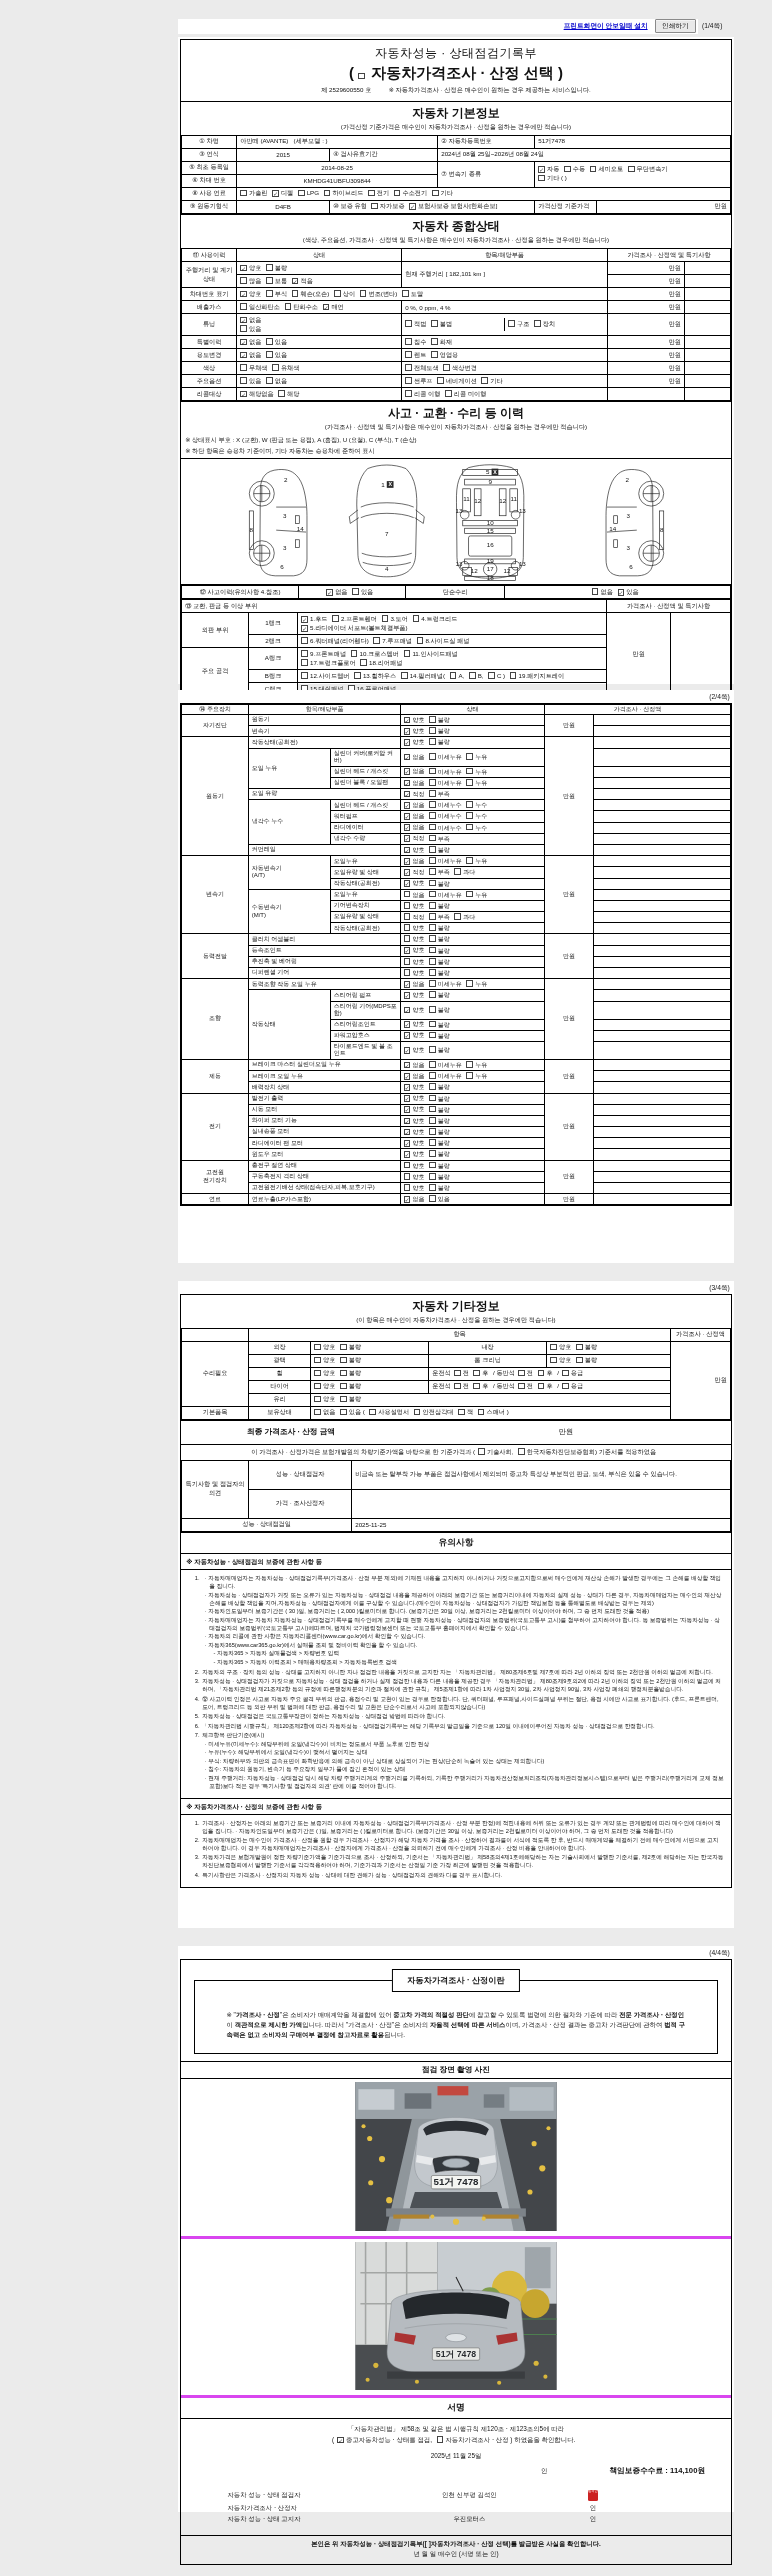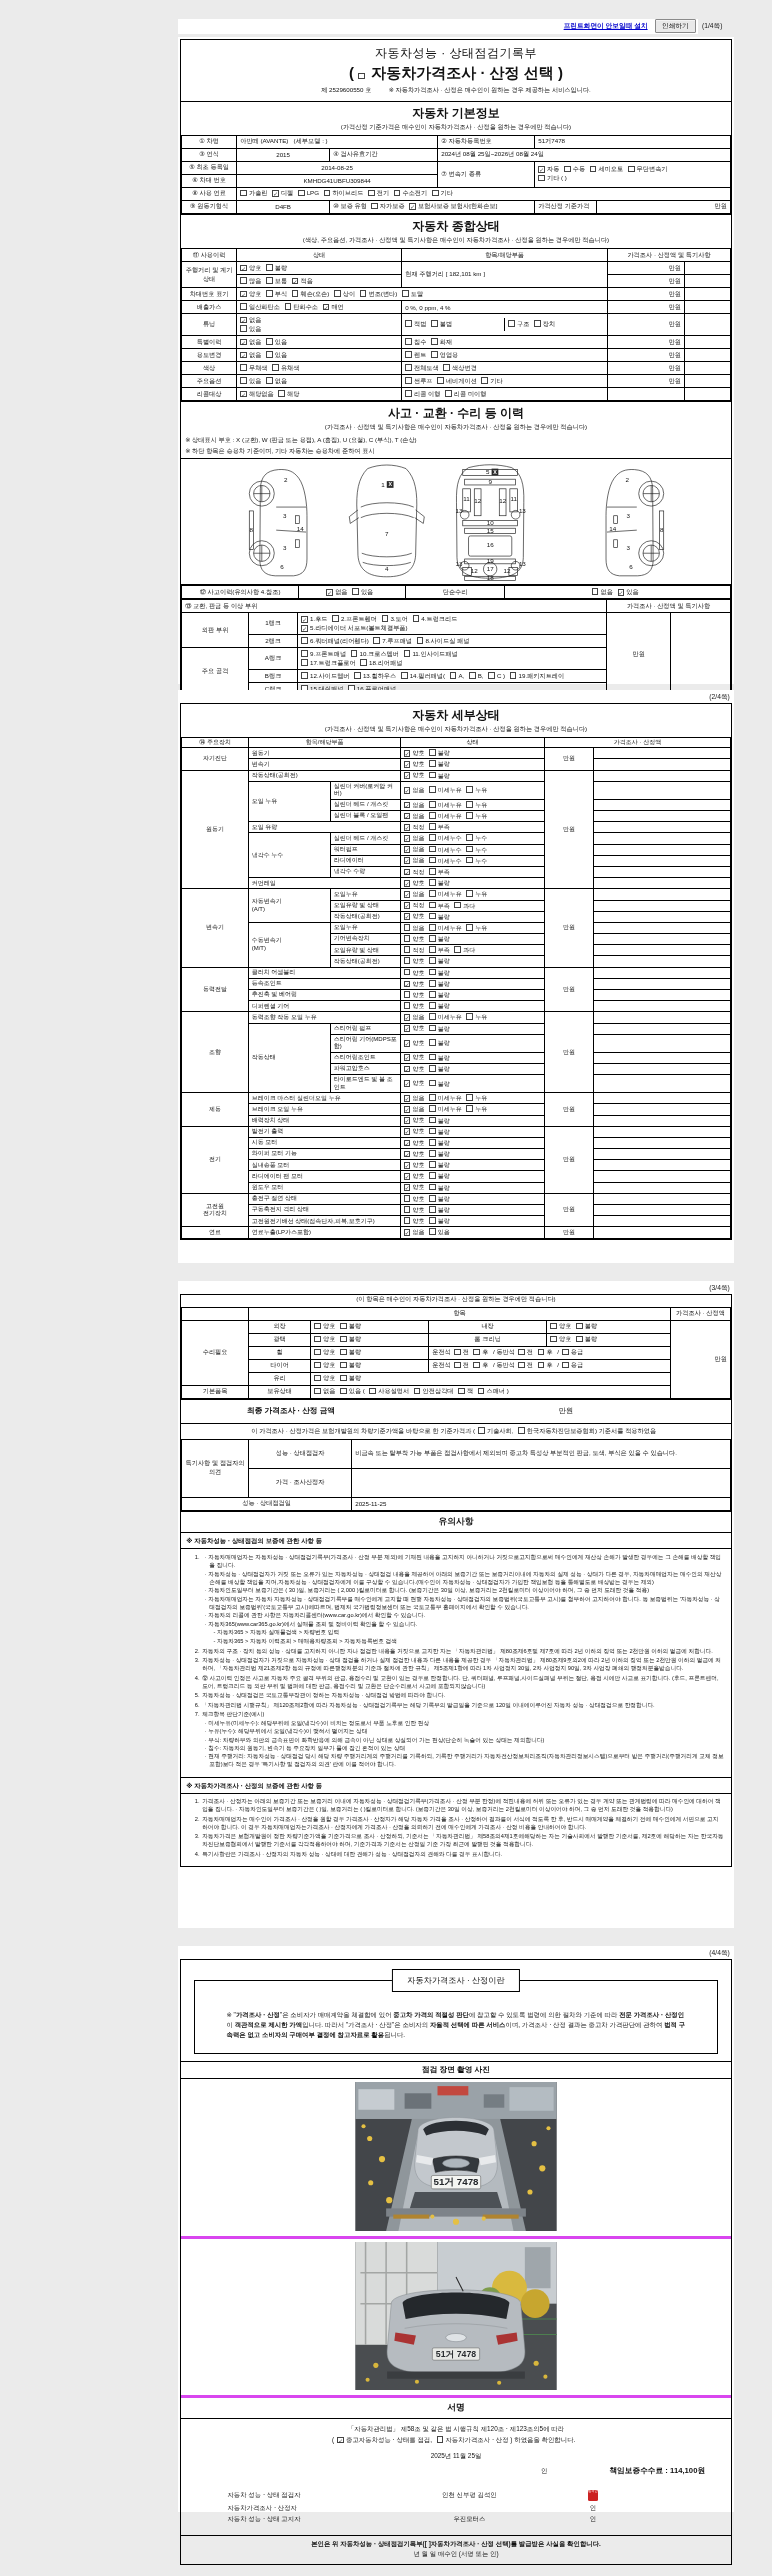--- a/index.html
+++ b/index.html
@@ -48,21 +48,21 @@
   .nt-title{text-align:center;font-size:8.8px;font-weight:bold;border-top:1.5px solid #000;border-bottom:0.5px solid #000;padding:4.1px 0}
   .nt-sec{font-size:6.4px;font-weight:bold;padding:4.1px 5.2px 2.1px;border-bottom:0.5px solid #000}
   .nt-list{padding:3.1px 7.2px 5.2px;font-size:5.7px;line-height:1.4}
   .nrow{display:flex;margin:1.5px 0}
   .nnum{width:11.3px;flex:none;text-align:right;padding-right:2.6px}
   .nbody{flex:1}
   .nbul{padding-left:7.2px;text-indent:-4.6px;margin:0.5px 0}
   .nsub{padding-left:11.3px;margin:0.5px 0}
   
   .defbox{border:1px solid #000;margin:7.2px 13.4px 6.2px;position:relative;padding:29px 31px 13.4px}
-  .defbox .inner-title{position:absolute;top:-12.4px;left:50%;transform:translateX(-50%);background:#fff;border:1px solid #000;font-size:8.2px;font-weight:normal;padding:5.2px 14.4px;white-space:nowrap}
+  .defbox .inner-title{position:absolute;top:-12.4px;left:50%;transform:translateX(-50%);background:#fff;border:1px solid #000;font-size:8.2px;font-weight:bold;padding:5.2px 14.4px;white-space:nowrap}
   .defbox p{margin:0;font-size:6.4px;line-height:1.55}
   .photo-sec-title{text-align:center;font-size:7.7px;font-weight:bold;border-top:1px solid #000;border-bottom:0.5px solid #000;padding:3.1px 0}
   .photo-row{border-bottom:3px solid #d946ef;text-align:center;padding:3.1px 0}
   .sig-title{text-align:center;font-size:8.8px;font-weight:bold;border-bottom:0.5px solid #000;padding:4.1px 0}
   .sig-body{padding:5.2px 10.3px 3.1px;font-size:6.4px}
   .sig-line{text-align:center;line-height:1.6}
   .sig-date{text-align:center;margin-top:7.2px}
   .fee-row{display:flex;justify-content:flex-end;align-items:center;gap:62px;margin:5.2px 15.5px 13.4px 0}
   .fee{font-size:7.7px;font-weight:bold}
   .sigrow{display:flex;margin:2.1px 0;align-items:center}
@@ -412,24 +412,20 @@
           <td><span class="opt"><span class="cb"></span><span>15.대쉬패널</span></span><span class="opt"><span class="cb"></span><span>16.플로어패널</span></span></td>
         </tr>
       </tbody>
         </table>
     </div>
   </section>
 
   <section class="page" id="page2">
     <div class="pnum">(2/4쪽)</div>
     <div class="mainbox">
-      <div class="sect" style="border-top:none">
-        <div class="st">자동차 세부상태</div>
-        <div class="ss">(가격조사 · 산정액 및 특기사항은 매수인이 자동차가격조사 · 산정을 원하는 경우에만 적습니다)</div>
-      </div>
       <table id="p2t">
         <colgroup>
             <col style="width:67px">
             <col style="width:82px">
             <col style="width:70px">
             <col style="width:144px">
             <col style="width:49px">
             <col>
           </colgroup>
         <tbody>
@@ -676,20 +672,21 @@
             </tr>
           </tbody>
       </table>
     </div>
   </section>
 
   <section class="page" id="page3">
     <div class="pnum">(3/4쪽)</div>
     <div class="mainbox">
       <div class="sect" style="border-top:none">
+        <div class="st">자동차 기타정보</div>
         <div class="ss">(이 항목은 매수인이 자동차가격조사 · 산정을 원하는 경우에만 적습니다)</div>
       </div>
       <table>
         <colgroup>
             <col style="width:67px">
             <col style="width:62px">
             <col style="width:118px">
             <col style="width:118px">
             <col style="width:124px">
             <col>

